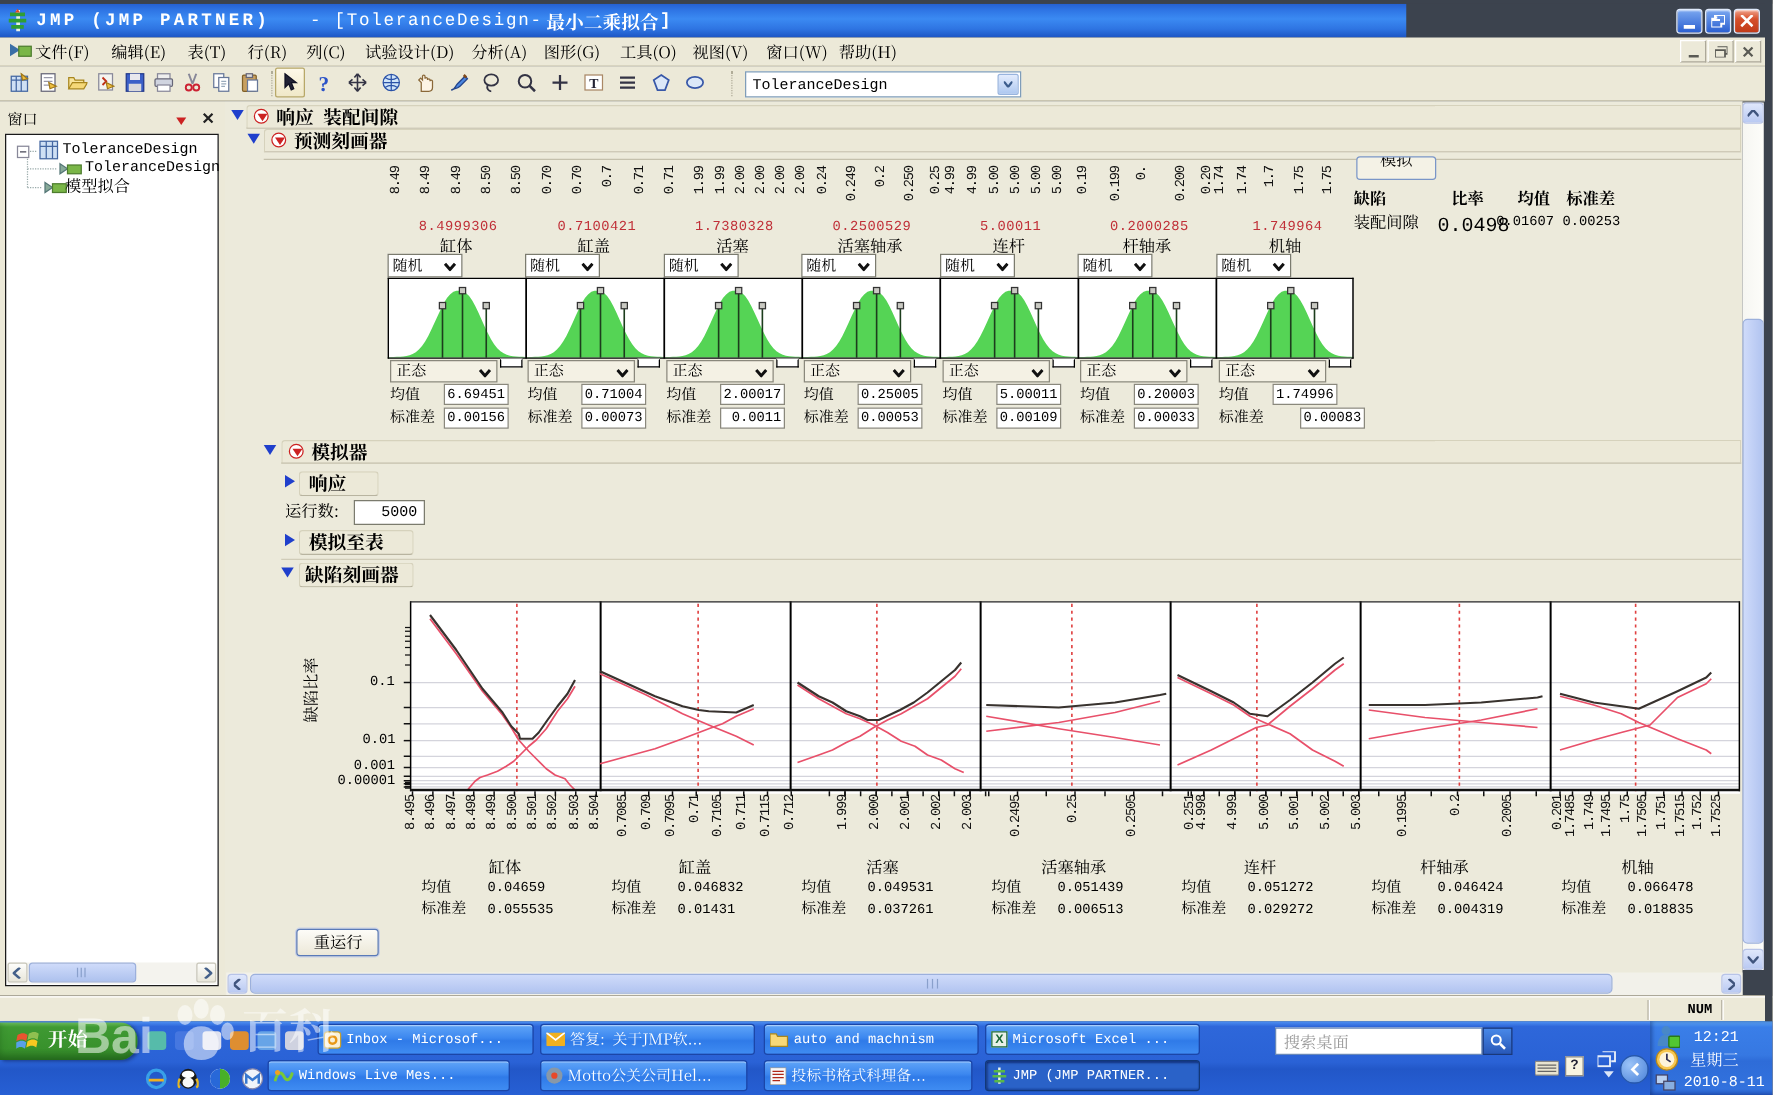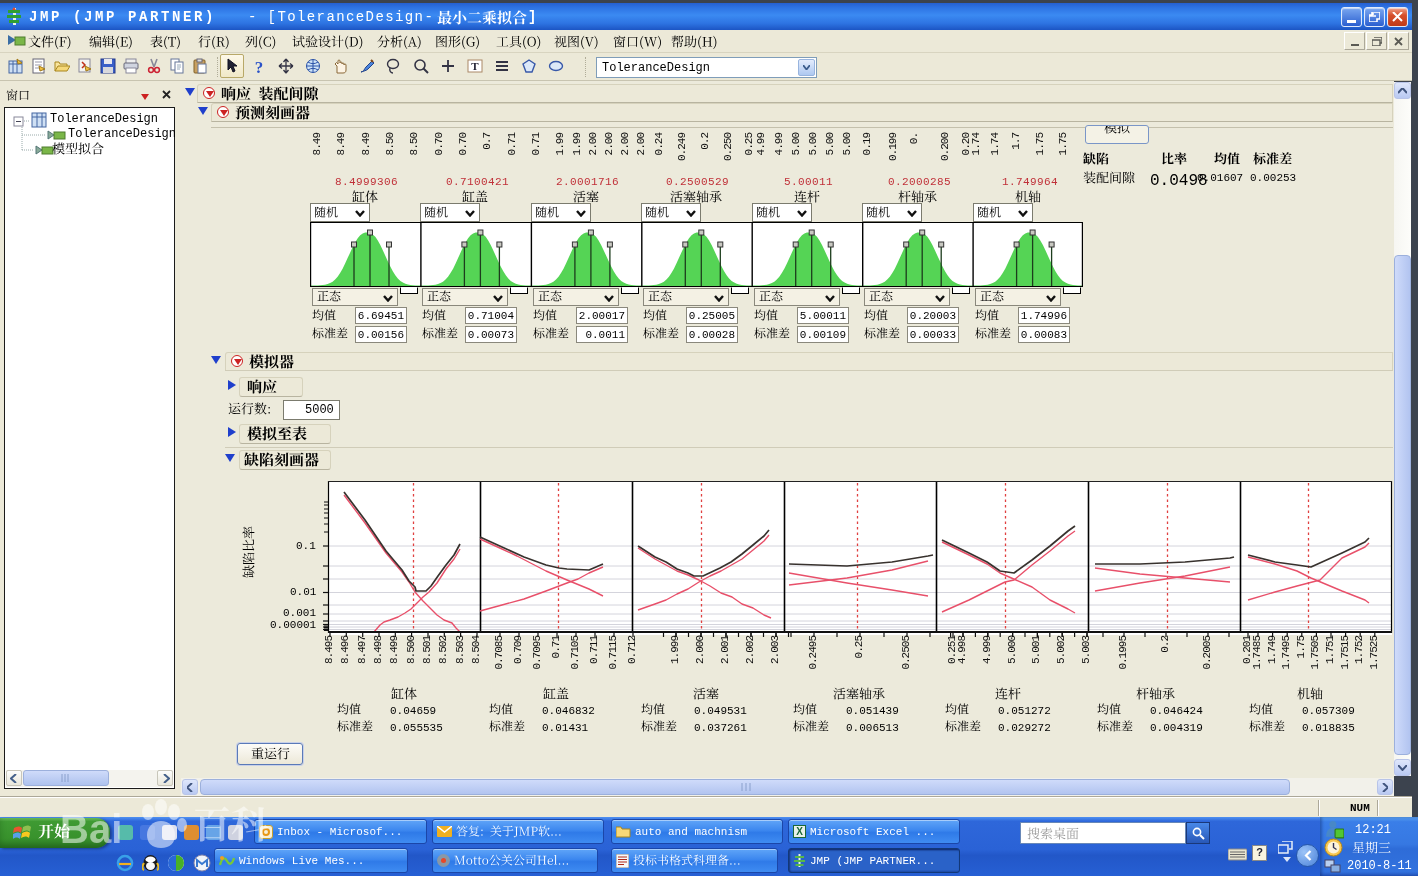--- a/index.html
+++ b/index.html
@@ -25,21 +25,21 @@
  display:flex;align-items:center}
 .ibox{position:absolute;background:#fff;border:1px solid #8a887c;font-family:"Liberation Mono",monospace;
  font-size:11px;color:#000;display:flex;align-items:center;justify-content:flex-end;padding-right:2px}
 .btri{width:0;height:0;border-left:5px solid transparent;border-right:5px solid transparent;
  border-top:8px solid #1f3fcc}
 .rtri{width:0;height:0;border-left:4px solid transparent;border-right:4px solid transparent;
  border-top:6px solid #cc2222}
 </style></head><body>
 <div class="ab" style="left:0;top:0;width:1418px;height:3px;background:#3c434e;z-index:60"></div>
 <div class="ab" style="left:1412px;top:0;width:6px;height:817px;background:#3c434e;z-index:60"></div>
-<div class="ab" style="left:0;top:3px;width:1412px;height:27px;
+<div class="ab" style="left:0;top:3px;width:1125px;height:27px;
       background:linear-gradient(180deg,#2560d2 0%,#2e74e4 18%,#3b8af2 45%,#2e74e2 75%,#1c55c4 100%)">
       <svg class="ab" style="left:6px;top:4px" width="17" height="19" viewBox="0 0 17 19">
        <rect x="7" y="1" width="3" height="17" fill="#e8f2e8"></rect>
        <path d="M2 3 h12 v3 h-12z M1 8 h14 v3 h-14z M3 13 h10 v3 h-10z" fill="#2f9e34"></path>
        <path d="M8 0 l2 3 h-4z" fill="#e04826"></path>
     </svg>
       <div class="ab mono" style="left:29px;top:6px;color:#fff;font-weight:bold;font-size:14px;letter-spacing:2.6px">JMP (JMP PARTNER)</div>
       <div class="ab mono" style="left:248px;top:6px;color:#fff;font-weight:normal;font-size:14px;letter-spacing:1.4px">- [ToleranceDesign-</div>
       <div class="ab" style="left:437px;top:7px">
       <svg style="" class="cn " width="90.0" height="16.5" viewBox="0 -880 6000 1100" fill="#fff">
@@ -416,21 +416,21 @@
         <use href="#r4F53" x="1000"></use>
       </svg>
     </div>
 <div class="ab mono" style="left:266px;top:95px;font-size:11px;color:#c03038;letter-spacing:.4px">0.7100421</div>
 <div class="ab" style="left:282px;top:109px">
       <svg style="" class="cn " width="26.0" height="14.3" viewBox="0 -880 2000 1100" fill="#000">
         <use href="#r7F38" x="0"></use>
         <use href="#r76D6" x="1000"></use>
       </svg>
     </div>
-<div class="ab mono" style="left:376px;top:95px;font-size:11px;color:#c03038;letter-spacing:.4px">2.0001716</div>
+<div class="ab mono" style="left:376px;top:95px;font-size:11px;color:#c03038;letter-spacing:.4px">1.7380328</div>
 <div class="ab" style="left:393px;top:109px">
       <svg style="" class="cn " width="26.0" height="14.3" viewBox="0 -880 2000 1100" fill="#000">
         <use href="#r6D3B" x="0"></use>
         <use href="#r585E" x="1000"></use>
       </svg>
     </div>
 <div class="ab mono" style="left:486px;top:95px;font-size:11px;color:#c03038;letter-spacing:.4px">0.2500529</div>
 <div class="ab" style="left:490px;top:109px">
       <svg style="" class="cn " width="52.0" height="14.3" viewBox="0 -880 4000 1100" fill="#000">
         <use href="#r6D3B" x="0"></use>
@@ -721,21 +721,21 @@
       </svg>
     </div>
 <div class="ibox" style="left:506px;top:226px;width:52px;height:17px">0.25005</div>
 <div class="ab" style="left:463px;top:246px">
       <svg style="" class="cn " width="36.0" height="13.2" viewBox="0 -880 3000 1100" fill="#000">
         <use href="#r6807" x="0"></use>
         <use href="#r51C6" x="1000"></use>
         <use href="#r5DEE" x="2000"></use>
       </svg>
     </div>
-<div class="ibox" style="left:506px;top:245px;width:52px;height:17px">0.00028</div>
+<div class="ibox" style="left:506px;top:245px;width:52px;height:17px">0.00053</div>
 <div class="ab" style="left:574px;top:228px">
       <svg style="" class="cn " width="24.0" height="13.2" viewBox="0 -880 2000 1100" fill="#000">
         <use href="#r5747" x="0"></use>
         <use href="#r503C" x="1000"></use>
       </svg>
     </div>
 <div class="ibox" style="left:617px;top:226px;width:52px;height:17px">5.00011</div>
 <div class="ab" style="left:574px;top:246px">
       <svg style="" class="cn " width="36.0" height="13.2" viewBox="0 -880 3000 1100" fill="#000">
         <use href="#r6807" x="0"></use>
@@ -766,21 +766,21 @@
       </svg>
     </div>
 <div class="ibox" style="left:838px;top:226px;width:52px;height:17px">1.74996</div>
 <div class="ab" style="left:795px;top:246px">
       <svg style="" class="cn " width="36.0" height="13.2" viewBox="0 -880 3000 1100" fill="#000">
         <use href="#r6807" x="0"></use>
         <use href="#r51C6" x="1000"></use>
         <use href="#r5DEE" x="2000"></use>
       </svg>
     </div>
-<div class="ibox" style="left:838px;top:245px;width:52px;height:17px">0.00083</div>
+<div class="ibox" style="left:860px;top:245px;width:52px;height:17px">0.00083</div>
 <div class="ab" style="left:905px;top:44px;width:64px;height:19px;border:1px solid #7a96c8;
       border-radius:3px;background:#f4f2e6;overflow:hidden">
       <div class="ab" style="left:18px;top:-5px">
         <svg style="" class="cn " width="26.0" height="14.3" viewBox="0 -880 2000 1100" fill="#000">
           <use href="#r6A21" x="0"></use>
           <use href="#r62DF" x="1000"></use>
         </svg>
       </div>
     </div>
 <div class="ab" style="left:903px;top:71px">
@@ -1213,21 +1213,21 @@
         <use href="#r673A" x="0"></use>
         <use href="#r8F74" x="1000"></use>
       </svg>
     </div>
 <div class="ab" style="left:1069px;top:622px">
       <svg style="" class="cn " width="24.0" height="13.2" viewBox="0 -880 2000 1100" fill="#000">
         <use href="#r5747" x="0"></use>
         <use href="#r503C" x="1000"></use>
       </svg>
     </div>
-<div class="ab mono" style="left:1122px;top:624px;font-size:11px">0.057309</div>
+<div class="ab mono" style="left:1122px;top:624px;font-size:11px">0.066478</div>
 <div class="ab" style="left:1069px;top:639px">
       <svg style="" class="cn " width="36.0" height="13.2" viewBox="0 -880 3000 1100" fill="#000">
         <use href="#r6807" x="0"></use>
         <use href="#r51C6" x="1000"></use>
         <use href="#r5DEE" x="2000"></use>
       </svg>
     </div>
 <div class="ab mono" style="left:1122px;top:641px;font-size:11px">0.018835</div>
 <div class="ab" style="left:57px;top:662px;width:66px;height:22px;border:1px solid #5a7ab8;
       border-radius:3px;background:linear-gradient(180deg,#fdfcf8,#ece8d8);box-shadow:0 0 0 1px #c8d0e8;

